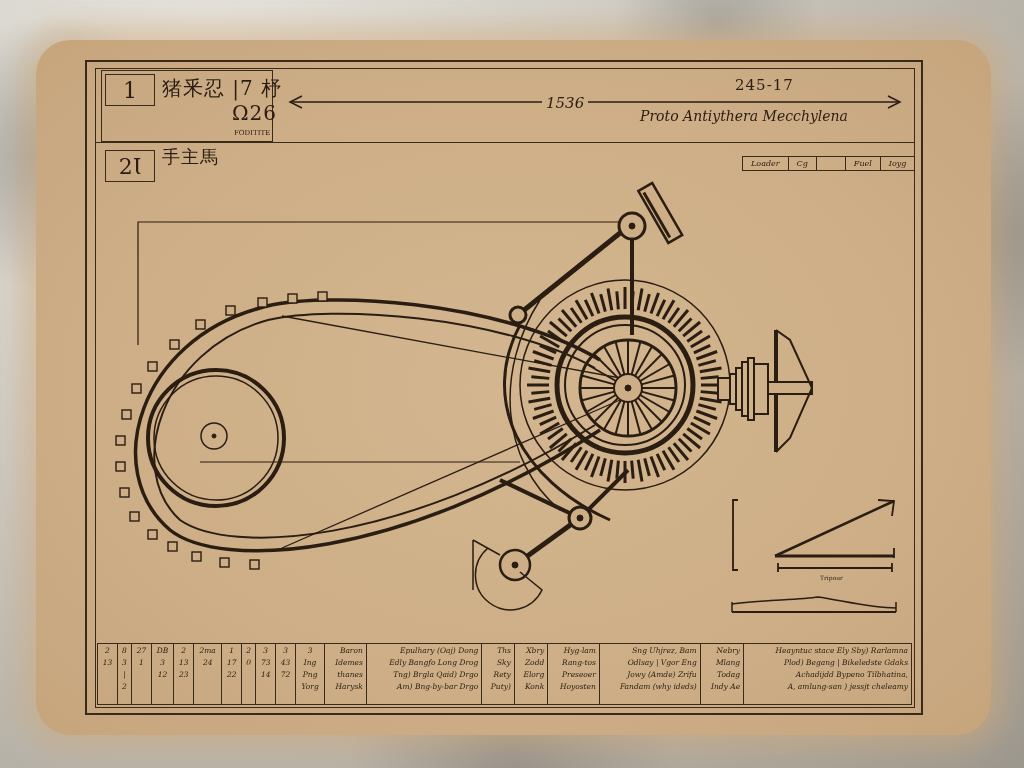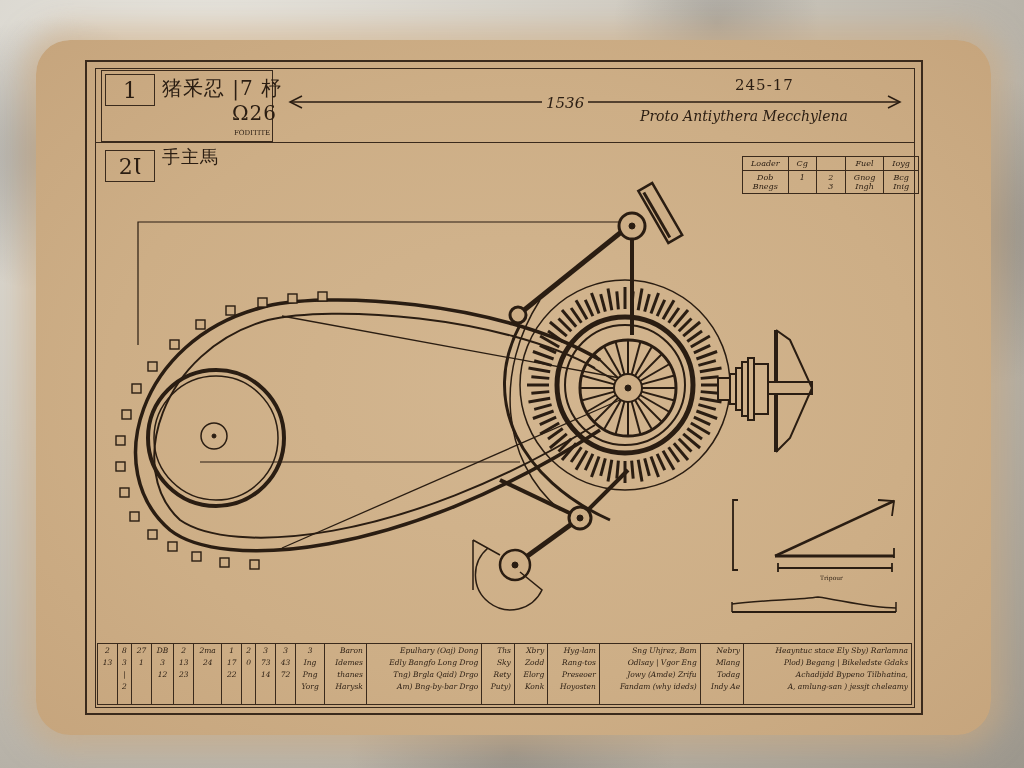--- a/index.html
+++ b/index.html
@@ -65,31 +65,20 @@
 <div class="main-title">Proto Antiythera Mecchylena</div>
 
 <table class="legend">
   <tbody>
       <tr>
     <td>Loader</td>
     <td>Cg</td>
     <td style="width:12px;"></td>
     <td>Fuel</td>
     <td>Ioyg</td>
-  </tr>
-  <tr style="white-space:pre-line;">
-    <td>Dob
-Bnegs</td>
-    <td>1</td>
-    <td>2
-3</td>
-    <td>Gnog
-Ingh</td>
-    <td>Bcg
-Inig</td>
   </tr>
 </tbody>
   </table>
 
 <svg class="diagram" width="1024" height="768">
   <g stroke="#2a1d12" fill="none">
 
     <polyline points="138,345 138,222 628,222" stroke-width="1.2"></polyline>
     <line x1="200" y1="462" x2="520" y2="462" stroke-width="1.2"></line>
 

